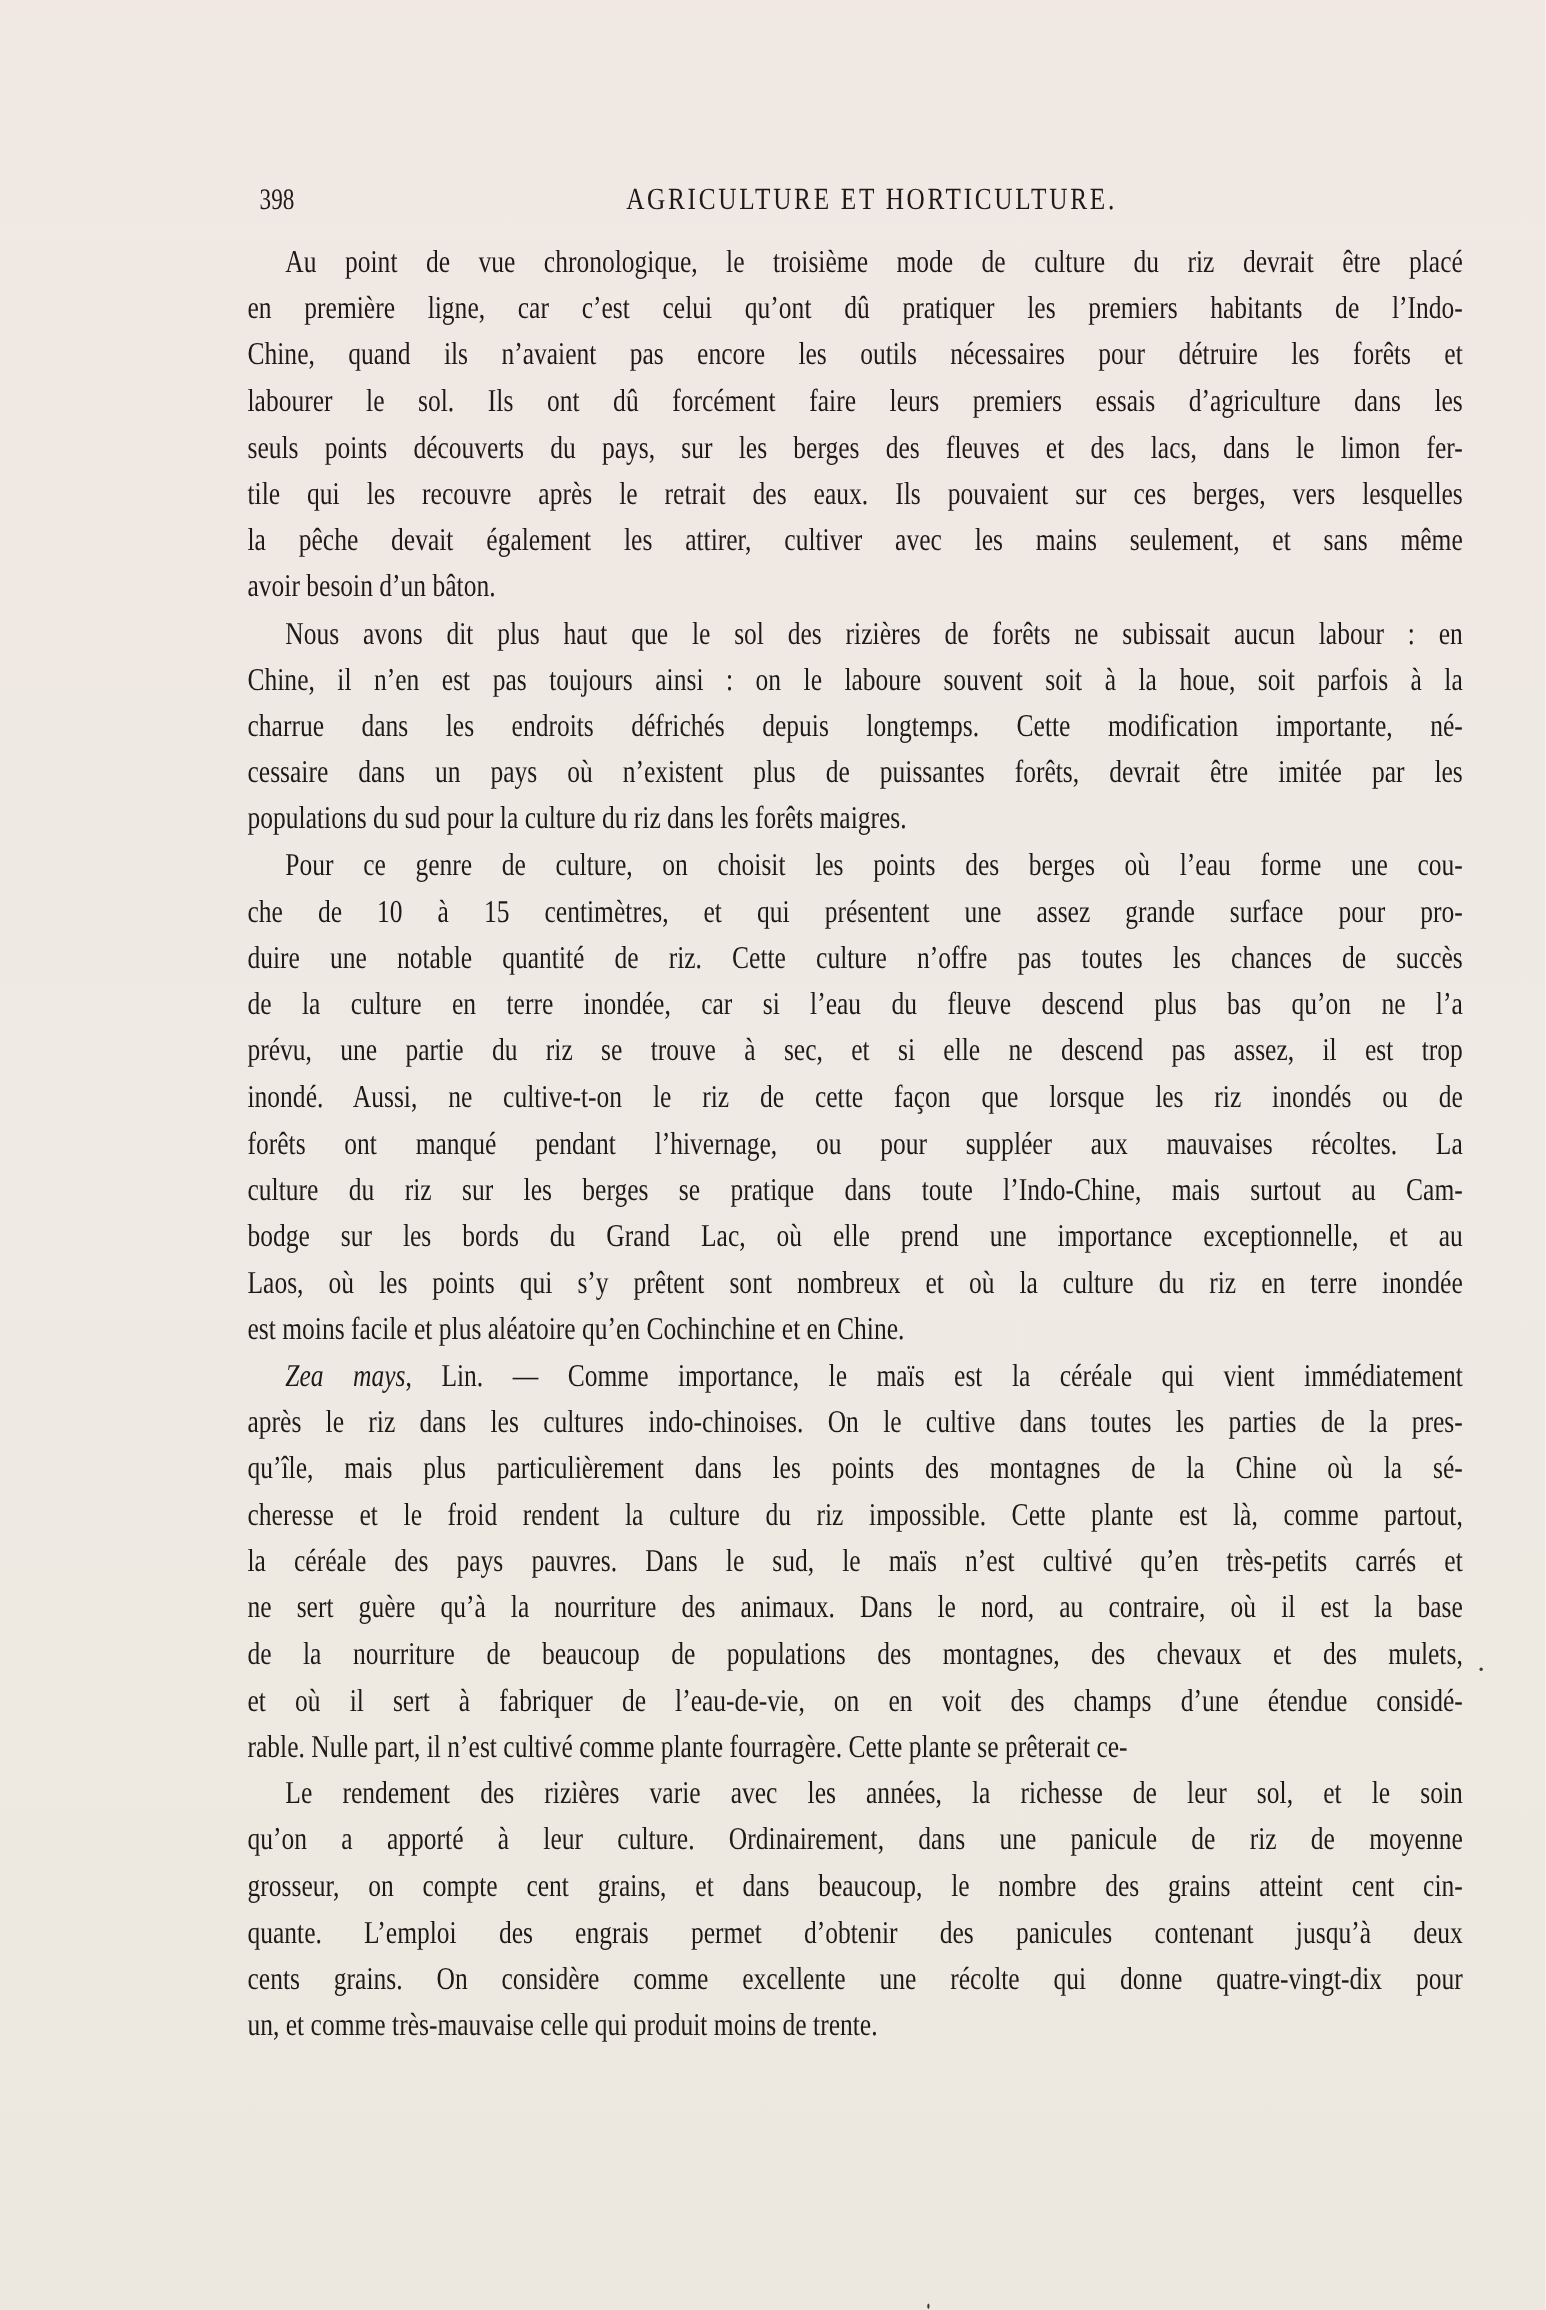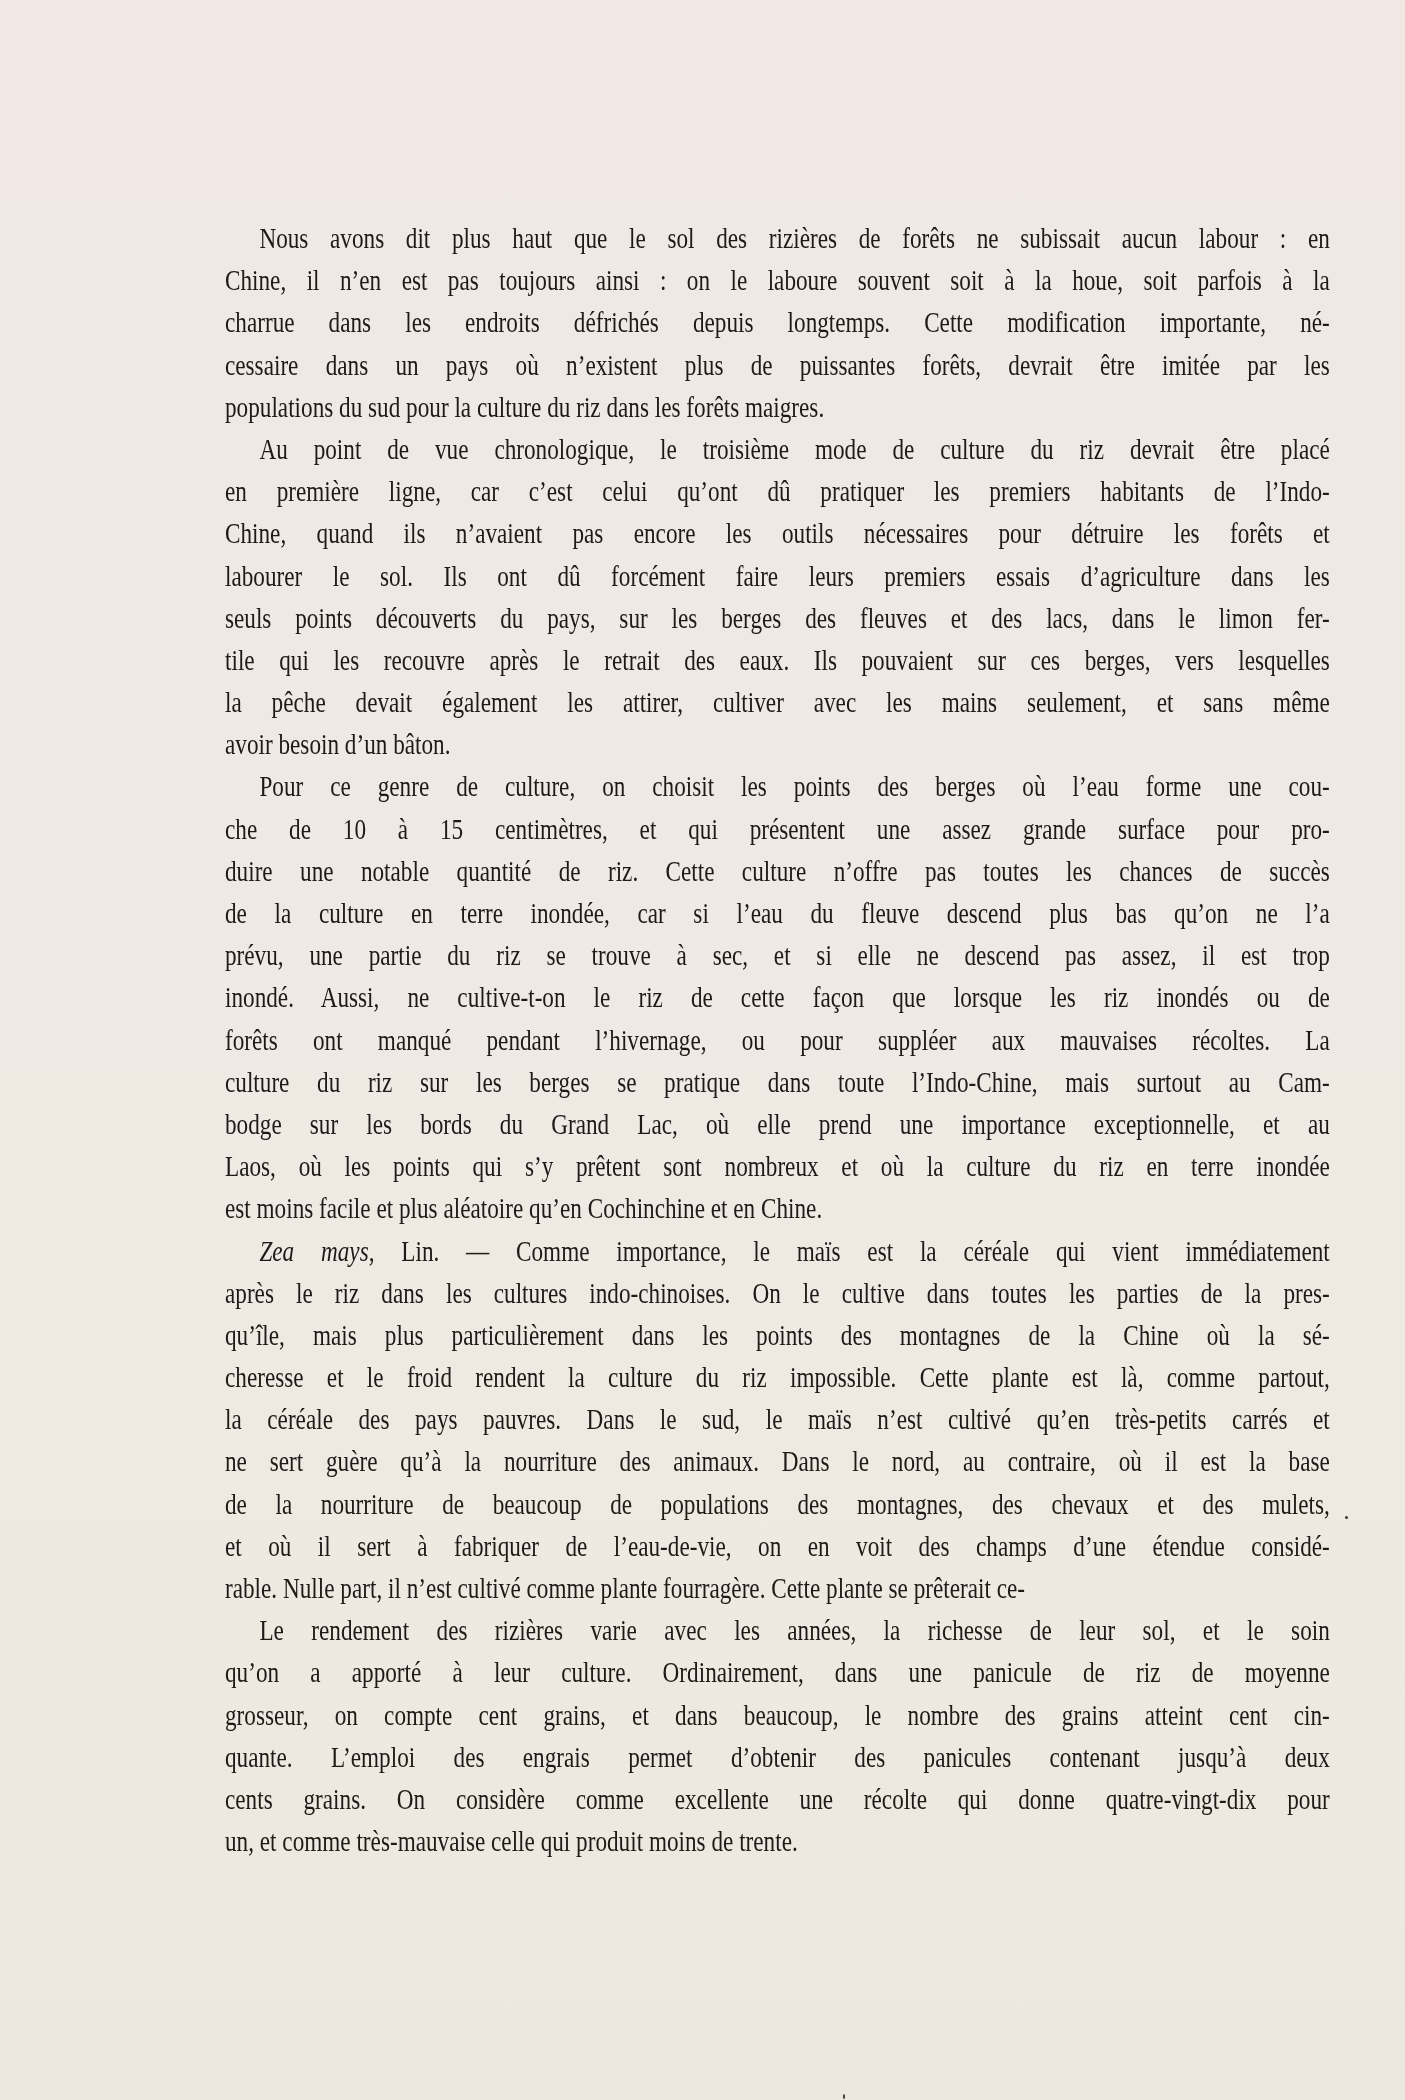--- a/index.html
+++ b/index.html
@@ -33,38 +33,42 @@
   }
   .line.last { text-align-last: left; }
   .line.indent { padding-left: 43px; box-sizing: border-box; }
   em { font-style: italic; }
   .speck { position: absolute; background: #3b3530; border-radius: 50%; }
 </style>
 </head>
 <body>
 
 <div class="page">
+  <div class="header">
+    <span class="page-number">398</span>
+    <div class="running-title">AGRICULTURE ET HORTICULTURE.</div>
+  </div>
 
   <div class="body-text" id="body-text">
-      <div>
-        <div class="line indent"><span>Nous avons dit plus haut que le sol des rizières de forêts ne subissait aucun labour : en</span></div>
-        <div class="line"><span>Chine, il n’en est pas toujours ainsi : on le laboure souvent soit à la houe, soit parfois à la</span></div>
-        <div class="line"><span>charrue dans les endroits défrichés depuis longtemps. Cette modification importante, né-</span></div>
-        <div class="line"><span>cessaire dans un pays où n’existent plus de puissantes forêts, devrait être imitée par les</span></div>
-        <div class="line last"><span>populations du sud pour la culture du riz dans les forêts maigres.</span></div>
-      </div>
       <div>
         <div class="line indent"><span>Au point de vue chronologique, le troisième mode de culture du riz devrait être placé</span></div>
         <div class="line"><span>en première ligne, car c’est celui qu’ont dû pratiquer les premiers habitants de l’Indo-</span></div>
         <div class="line"><span>Chine, quand ils n’avaient pas encore les outils nécessaires pour détruire les forêts et</span></div>
         <div class="line"><span>labourer le sol. Ils ont dû forcément faire leurs premiers essais d’agriculture dans les</span></div>
         <div class="line"><span>seuls points découverts du pays, sur les berges des fleuves et des lacs, dans le limon fer-</span></div>
         <div class="line"><span>tile qui les recouvre après le retrait des eaux. Ils pouvaient sur ces berges, vers lesquelles</span></div>
         <div class="line"><span>la pêche devait également les attirer, cultiver avec les mains seulement, et sans même</span></div>
         <div class="line last"><span>avoir besoin d’un bâton.</span></div>
+      </div>
+      <div>
+        <div class="line indent"><span>Nous avons dit plus haut que le sol des rizières de forêts ne subissait aucun labour : en</span></div>
+        <div class="line"><span>Chine, il n’en est pas toujours ainsi : on le laboure souvent soit à la houe, soit parfois à la</span></div>
+        <div class="line"><span>charrue dans les endroits défrichés depuis longtemps. Cette modification importante, né-</span></div>
+        <div class="line"><span>cessaire dans un pays où n’existent plus de puissantes forêts, devrait être imitée par les</span></div>
+        <div class="line last"><span>populations du sud pour la culture du riz dans les forêts maigres.</span></div>
       </div>
       <div>
         <div class="line indent"><span>Pour ce genre de culture, on choisit les points des berges où l’eau forme une cou-</span></div>
         <div class="line"><span>che de 10 à 15 centimètres, et qui présentent une assez grande surface pour pro-</span></div>
         <div class="line"><span>duire une notable quantité de riz. Cette culture n’offre pas toutes les chances de succès</span></div>
         <div class="line"><span>de la culture en terre inondée, car si l’eau du fleuve descend plus bas qu’on ne l’a</span></div>
         <div class="line"><span>prévu, une partie du riz se trouve à sec, et si elle ne descend pas assez, il est trop</span></div>
         <div class="line"><span>inondé. Aussi, ne cultive-t-on le riz de cette façon que lorsque les riz inondés ou de</span></div>
         <div class="line"><span>forêts ont manqué pendant l’hivernage, ou pour suppléer aux mauvaises récoltes. La</span></div>
         <div class="line"><span>culture du riz sur les berges se pratique dans toute l’Indo-Chine, mais surtout au Cam-</span></div>

